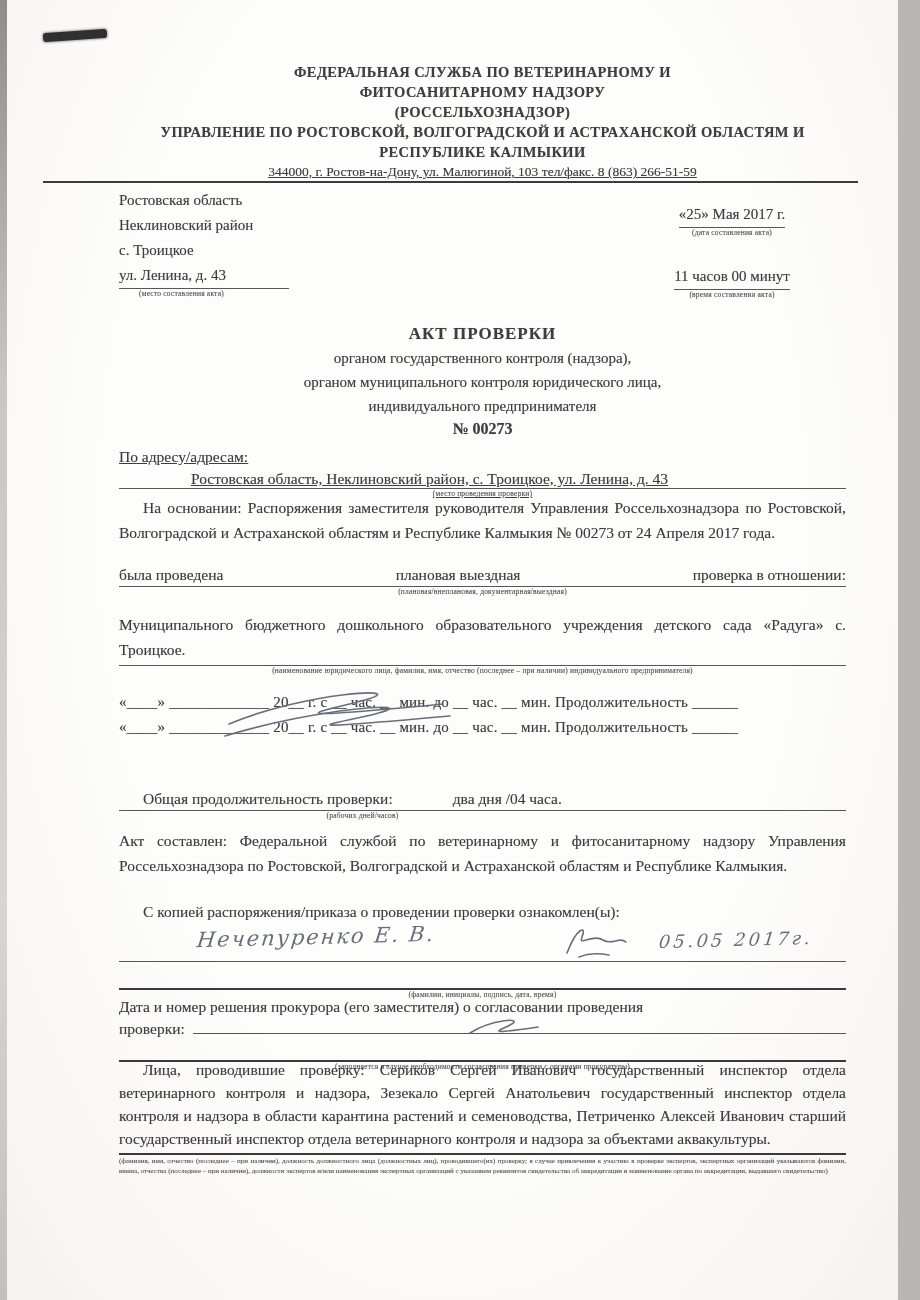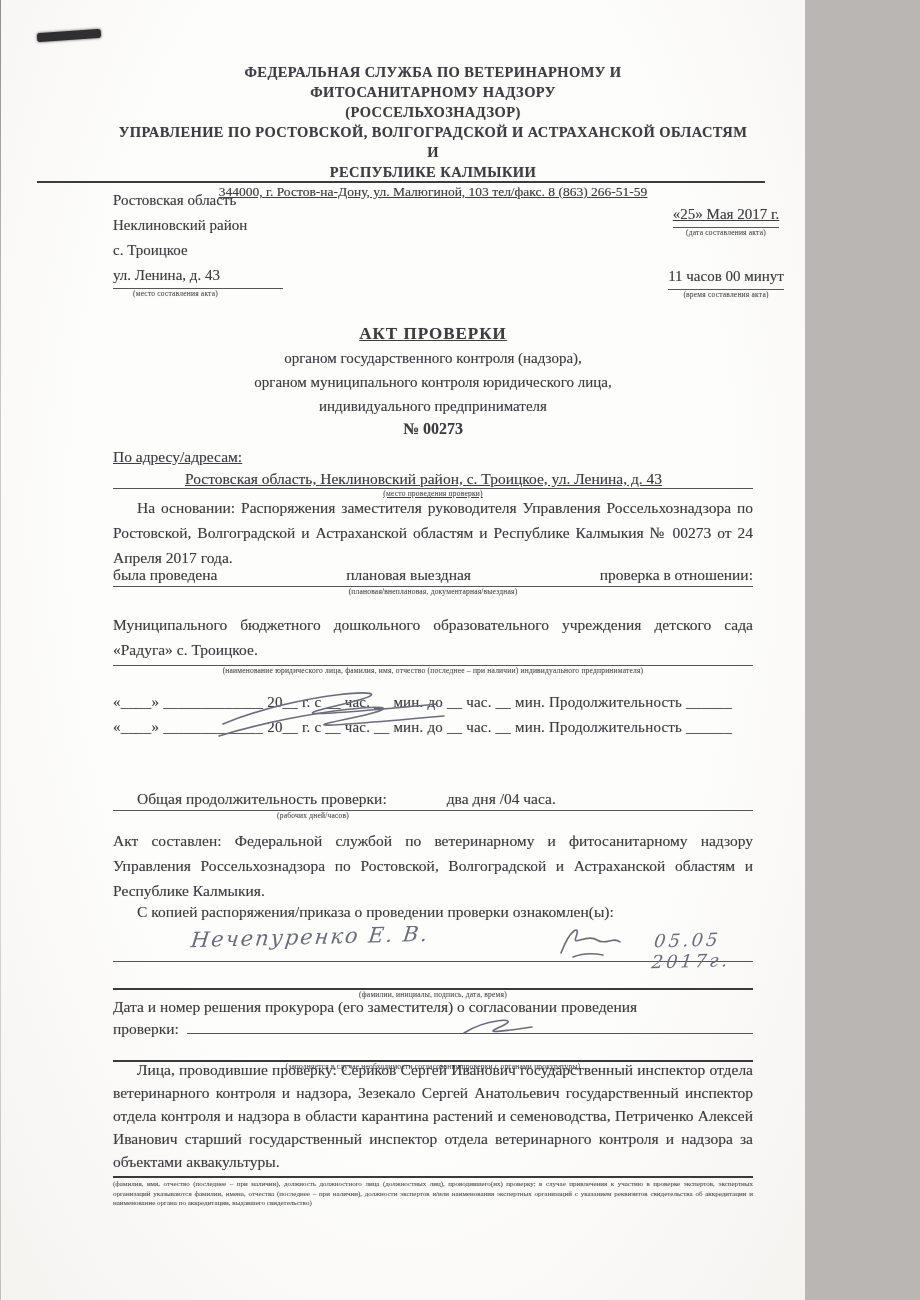--- a/index.html
+++ b/index.html
@@ -2,21 +2,21 @@
 <html><head>
 <meta charset="utf-8">
 <style>
   html,body{margin:0;padding:0;}
   body{
     width:920px;height:1300px;overflow:hidden;
     background:#b9b6b3;
     font-family:"Liberation Serif", serif;
   }
   .page{
-    position:relative;width:804px;height:1300px;margin-left:1px;
+    position:relative;width:891px;height:1300px;margin-left:7px;
     background:radial-gradient(ellipse at 50% 40%, #fdfdfc 55%, #f5f3f0 100%);
     color:#3d3d42;
     text-shadow:0 0 0.8px rgba(70,70,75,0.45);
   }
   .edge{
     position:absolute;left:-8px;top:0;width:8px;height:1300px;
     background:linear-gradient(180deg,#8f8c8a,#c9c6c4 30%,#d8d5d3 70%,#c2bfbc);
   }
   .corner-mark{
     position:absolute;left:36px;top:31px;width:64px;height:9px;
@@ -24,21 +24,21 @@
     box-shadow:0 0 2px 1px rgba(47,47,49,.4);
   }
   .sec{position:absolute;left:112px;right:52px;}
   .center{text-align:center;}
   .hdr{font-size:14.5px;line-height:20px;letter-spacing:.4px;font-weight:bold;}
   .addr{font-size:13.5px;text-decoration:underline;margin-top:2px;}
   .rule{position:absolute;left:36px;right:40px;border-top:2.2px solid #3c3c40;}
   .meta-line{font-size:15px;line-height:25px;}
   .u{border-bottom:1.4px solid #55555a;}
   .cap{font-size:7.5px;line-height:10px;color:#55555a;letter-spacing:.2px;}
-  .title-main{font-size:17px;font-weight:bold;letter-spacing:1px;line-height:24px;text-decoration:underline;}
+  .title-main{font-size:17px;font-weight:bold;letter-spacing:1px;line-height:24px;}
   .title-sub{font-size:15px;line-height:24px;}
   .title-num{font-size:16px;font-weight:bold;line-height:22px;}
   .body-t{font-size:15.5px;}
   .par{font-size:15.5px;line-height:25px;text-align:justify;}
   .flexrow{display:flex;align-items:baseline;}
   .fill{flex:1;border-bottom:1.4px solid #55555a;height:14px;}
   .blank-row{font-size:15px;line-height:25px;white-space:nowrap;letter-spacing:.2px;}
   .hand{
     font-family:"DejaVu Serif", serif;font-style:italic;
     color:#6b6d7c;font-size:21px;letter-spacing:2px;
@@ -69,21 +69,21 @@
 
   <div class="sec" style="top:188px;width:260px;">
     <div class="meta-line">Ростовская область</div>
     <div class="meta-line">Неклиновский район</div>
     <div class="meta-line">с. Троицкое</div>
     <div class="meta-line u" style="display:inline-block;min-width:170px;">ул. Ленина, д. 43</div>
     <div class="cap" style="padding-left:20px;">(место составления акта)</div>
   </div>
 
   <div style="position:absolute;left:625px;top:202px;width:200px;text-align:center;">
-    <div class="meta-line u" style="display:inline-block;text-decoration:underline;">«25» Мая 2017 г.</div>
+    <div class="meta-line u" style="display:inline-block;">«25» Мая 2017 г.</div>
     <div class="cap">(дата составления акта)</div>
     <div style="height:26px;"></div>
     <div class="meta-line u" style="display:inline-block;">11 часов 00 минут</div>
     <div class="cap">(время составления акта)</div>
   </div>
 
   <div class="sec center" style="top:322px;">
     <div class="title-main">АКТ ПРОВЕРКИ</div>
     <div class="title-sub">органом государственного контроля (надзора),</div>
     <div class="title-sub">органом муниципального контроля юридического лица,</div>

